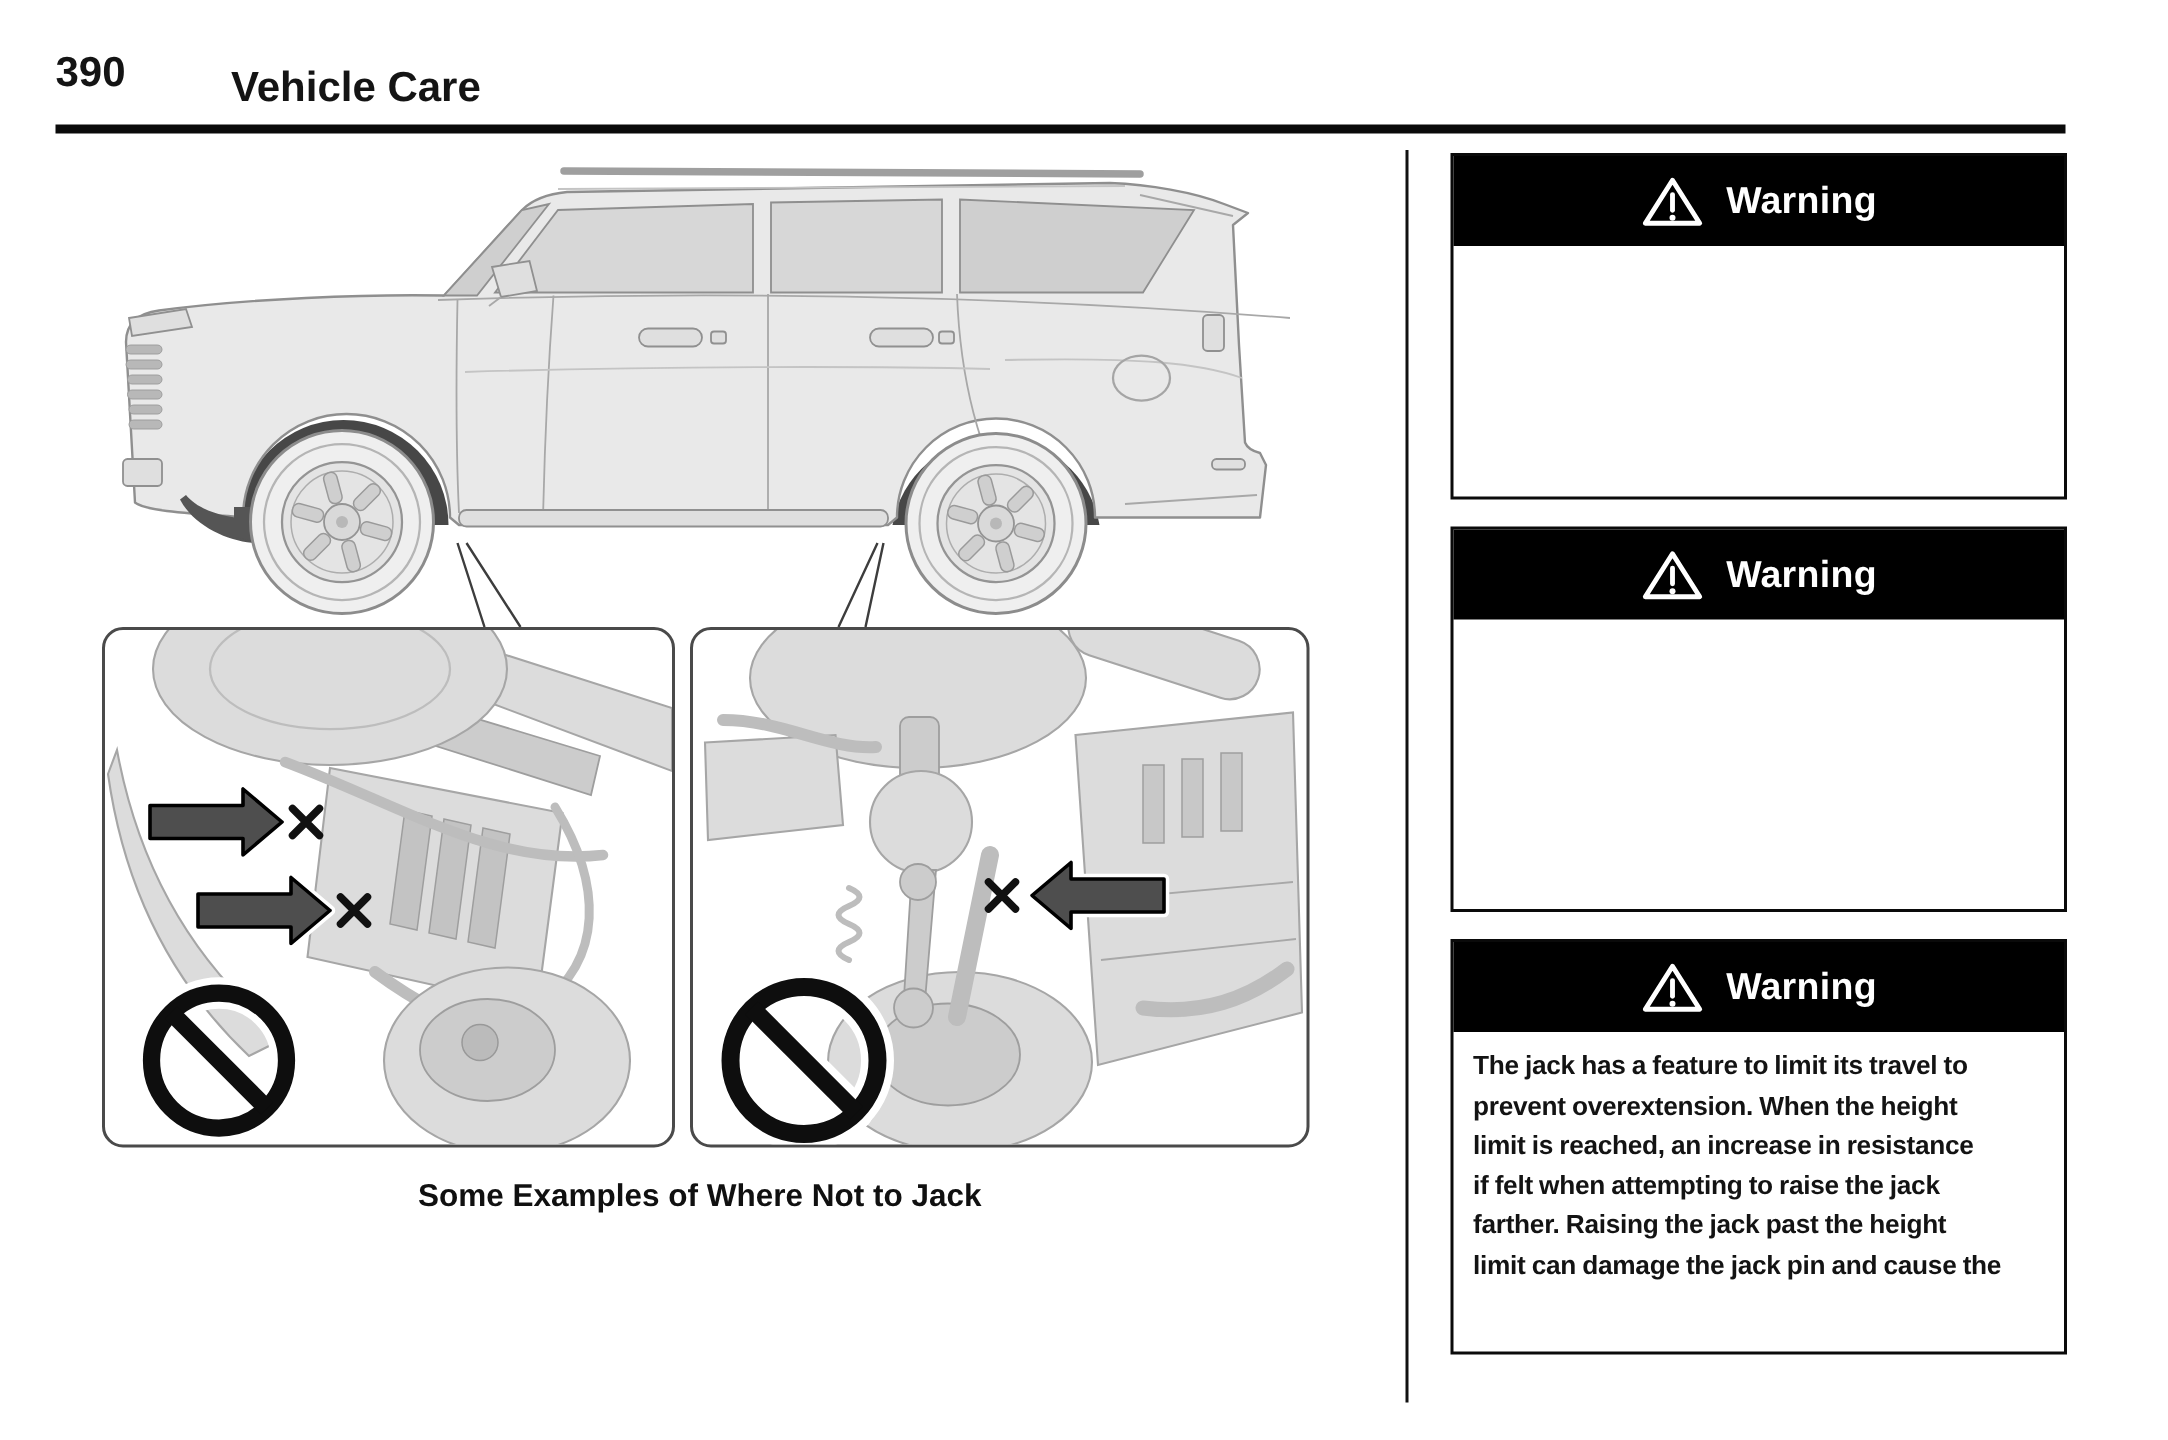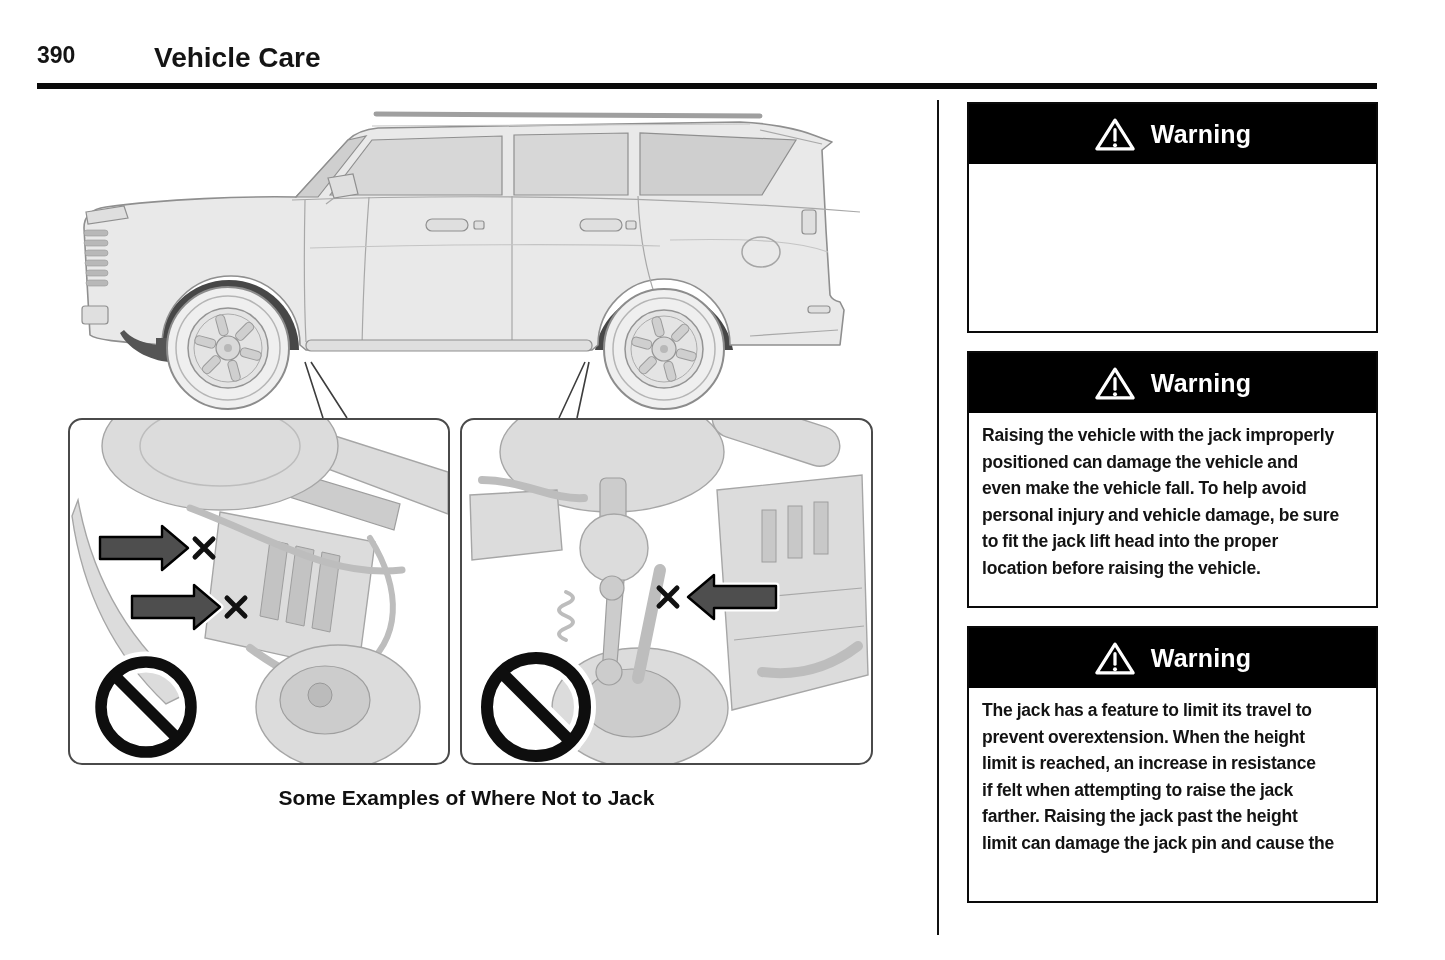--- a/index.html
+++ b/index.html
@@ -1,20 +1,20 @@
 <!DOCTYPE html>
 <html><head>
 <meta charset="utf-8">
 <style>
   html,body{margin:0;padding:0;background:#fff;}
   #page{position:relative;width:1445px;height:960px;background:#ffffff;overflow:hidden;
         font-family:"Liberation Sans","DejaVu Sans",sans-serif;color:#141414;}
 
   
-  .pg-num{position:absolute;left:37px;top:42px;font-size:23px;font-weight:bold;letter-spacing:0;}
+  .pg-num{position:absolute;left:37px;top:32px;font-size:28px;font-weight:bold;letter-spacing:0;}
   .pg-title{position:absolute;left:154px;top:42px;font-size:28px;font-weight:bold;}
   .pg-rule{position:absolute;left:37px;top:83px;width:1340px;height:6px;background:#0a0a0a;}
 
   
   .fig-svg{position:absolute;left:60px;top:100px;width:880px;height:320px;}
   .inset{position:absolute;top:418px;height:347px;border:2px solid #4a4a4a;border-radius:14px;
          background:#fff;overflow:hidden;box-sizing:border-box;}
   .inset-left{left:68px;width:382px;}
   .inset-right{left:460px;width:413px;}
   .inset svg{display:block;width:100%;height:100%;}
@@ -261,26 +261,20 @@
 
   <section class="warn" style="top:351px;height:257px;">
     <header class="warn-hd">
       <svg class="tri" viewBox="0 0 44 38">
         <path d="M22 4 L41 34 L3 34 Z" fill="none" stroke="#fff" stroke-width="3.4" stroke-linejoin="round"></path>
         <line x1="22" y1="14" x2="22" y2="25" stroke="#fff" stroke-width="3.4" stroke-linecap="round"></line>
         <circle cx="22" cy="30.2" r="2.1" fill="#fff"></circle>
       </svg>
       <span class="warn-title">Warning</span>
     </header>
-    <div class="warn-body">Raising the vehicle with the jack improperly
-positioned can damage the vehicle and
-even make the vehicle fall. To help avoid
-personal injury and vehicle damage, be sure
-to fit the jack lift head into the proper
-location before raising the vehicle.</div>
   </section>
 
   <section class="warn" style="top:626px;height:277px;">
     <header class="warn-hd">
       <svg class="tri" viewBox="0 0 44 38">
         <path d="M22 4 L41 34 L3 34 Z" fill="none" stroke="#fff" stroke-width="3.4" stroke-linejoin="round"></path>
         <line x1="22" y1="14" x2="22" y2="25" stroke="#fff" stroke-width="3.4" stroke-linecap="round"></line>
         <circle cx="22" cy="30.2" r="2.1" fill="#fff"></circle>
       </svg>
       <span class="warn-title">Warning</span>

